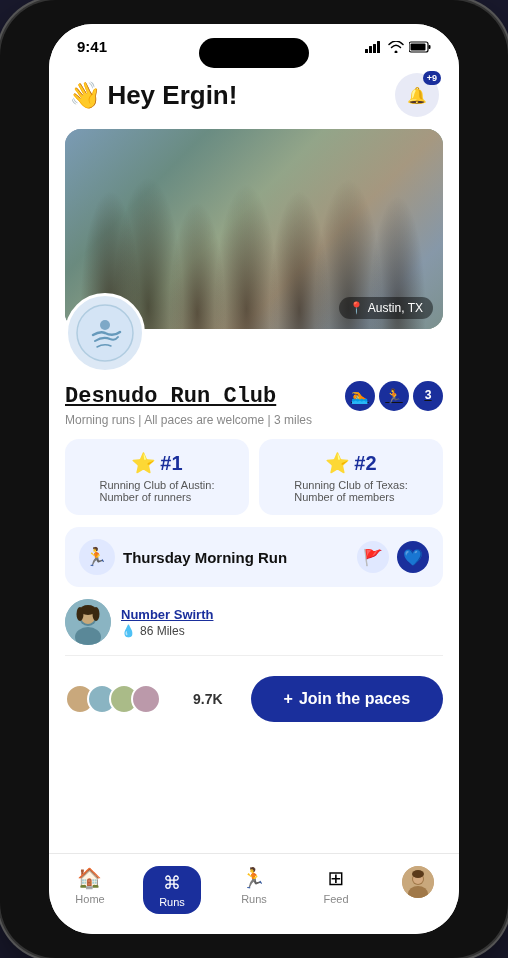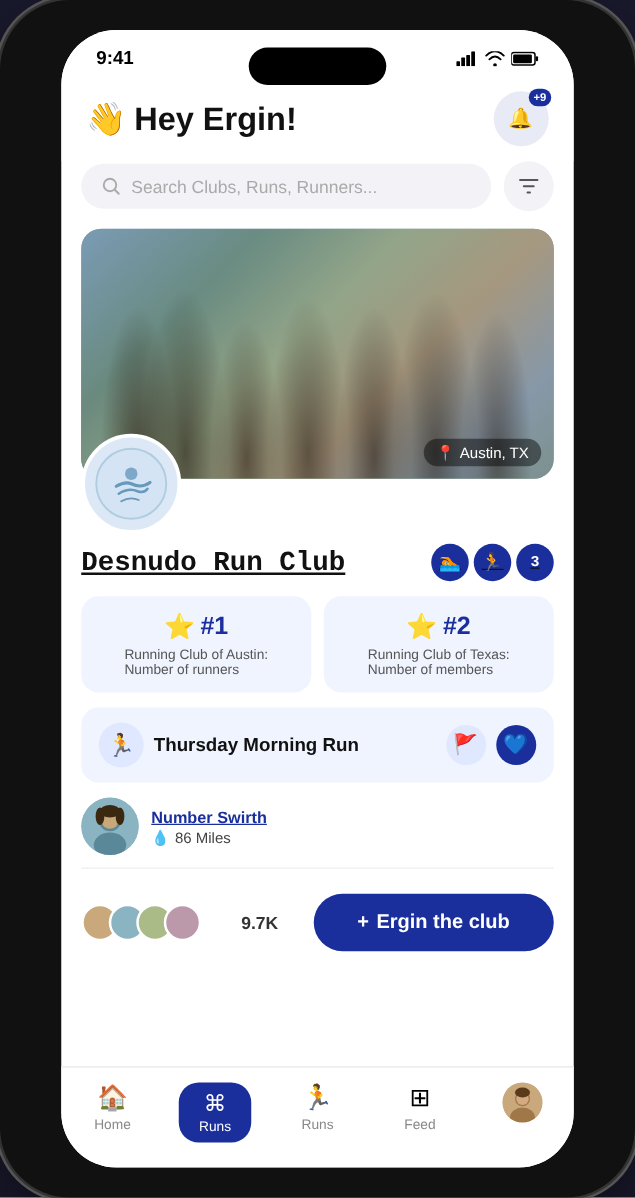--- a/index.html
+++ b/index.html
@@ -457,36 +457,20 @@
         <div class="greeting">
           <span>👋</span>
           <span>Hey Ergin!</span>
         </div>
         <div class="notification-btn">
           <span>🔔</span>
           <span class="notif-badge">+9</span>
         </div>
       </div>
 
-      <div class="search-row">
-        <div class="search-bar">
-          <svg width="16" height="16" viewBox="0 0 16 16" fill="none">
-            <circle cx="7" cy="7" r="5" stroke="#aaa" stroke-width="1.5"></circle>
-            <line x1="11" y1="11" x2="14" y2="14" stroke="#aaa" stroke-width="1.5" stroke-linecap="round"></line>
-          </svg>
-          <span class="search-text">Search Clubs, Runs, Runners...</span>
-        </div>
-        <div class="filter-btn">
-          <svg width="18" height="14" viewBox="0 0 18 14">
-            <line x1="2" y1="2" x2="16" y2="2" stroke="#555" stroke-width="1.5" stroke-linecap="round"></line>
-            <line x1="5" y1="7" x2="13" y2="7" stroke="#555" stroke-width="1.5" stroke-linecap="round"></line>
-            <line x1="8" y1="12" x2="10" y2="12" stroke="#555" stroke-width="1.5" stroke-linecap="round"></line>
-          </svg>
-        </div>
-      </div>
 
       <div class="club-banner">
         <div class="banner-overlay"></div>
 
         <div style="position:absolute;inset:0;background:
           linear-gradient(135deg, #7a9cb5 0%, #6b8e80 25%, #9bab8a 45%, #b09a80 65%, #8a9ab0 85%, #7b9090 100%);
           opacity:0.85;"></div>
 
         <div style="position:absolute;inset:0;overflow:hidden;">
           <div style="position:absolute;bottom:0;left:0;right:0;height:90%;
@@ -522,20 +506,21 @@
 
       <div class="club-info">
         <div class="club-name">
           <span>Desnudo Run Club</span>
           <div class="club-member-icons">
             <div class="member-icon-circle">🏊</div>
             <div class="member-icon-circle">🏃</div>
             <div class="member-count-circle">3</div>
           </div>
         </div>
+        <div class="club-subtitle">Morning runs  |  All paces are welcome  |  3 miles</div>
       </div>
 
       <div class="badges-row">
         <div class="badge-card">
           <div class="badge-rank">
             <span>⭐</span>
             <span>#1</span>
           </div>
           <div class="badge-label">Running Club of Austin:<br>Number of runners</div>
         </div>
@@ -594,21 +579,21 @@
       <div class="join-row">
         <div class="member-avatars">
           <div class="mini-avatar" style="background:#c9a87c;"></div>
           <div class="mini-avatar" style="background:#8ab4c2;"></div>
           <div class="mini-avatar" style="background:#aabb88;"></div>
           <div class="mini-avatar" style="background:#bb99aa;"></div>
         </div>
         <span class="member-count-text">9.7K</span>
         <button class="join-btn">
           <span>+</span>
-          <span>Ergin the club</span>
+          <span>Join the paces</span>
         </button>
       </div>
     </div>
 
     <div class="tab-bar">
       <div class="tab-item">
         <span class="tab-icon">🏠</span>
         <span class="tab-label">Home</span>
       </div>
       <div class="tab-item active">

